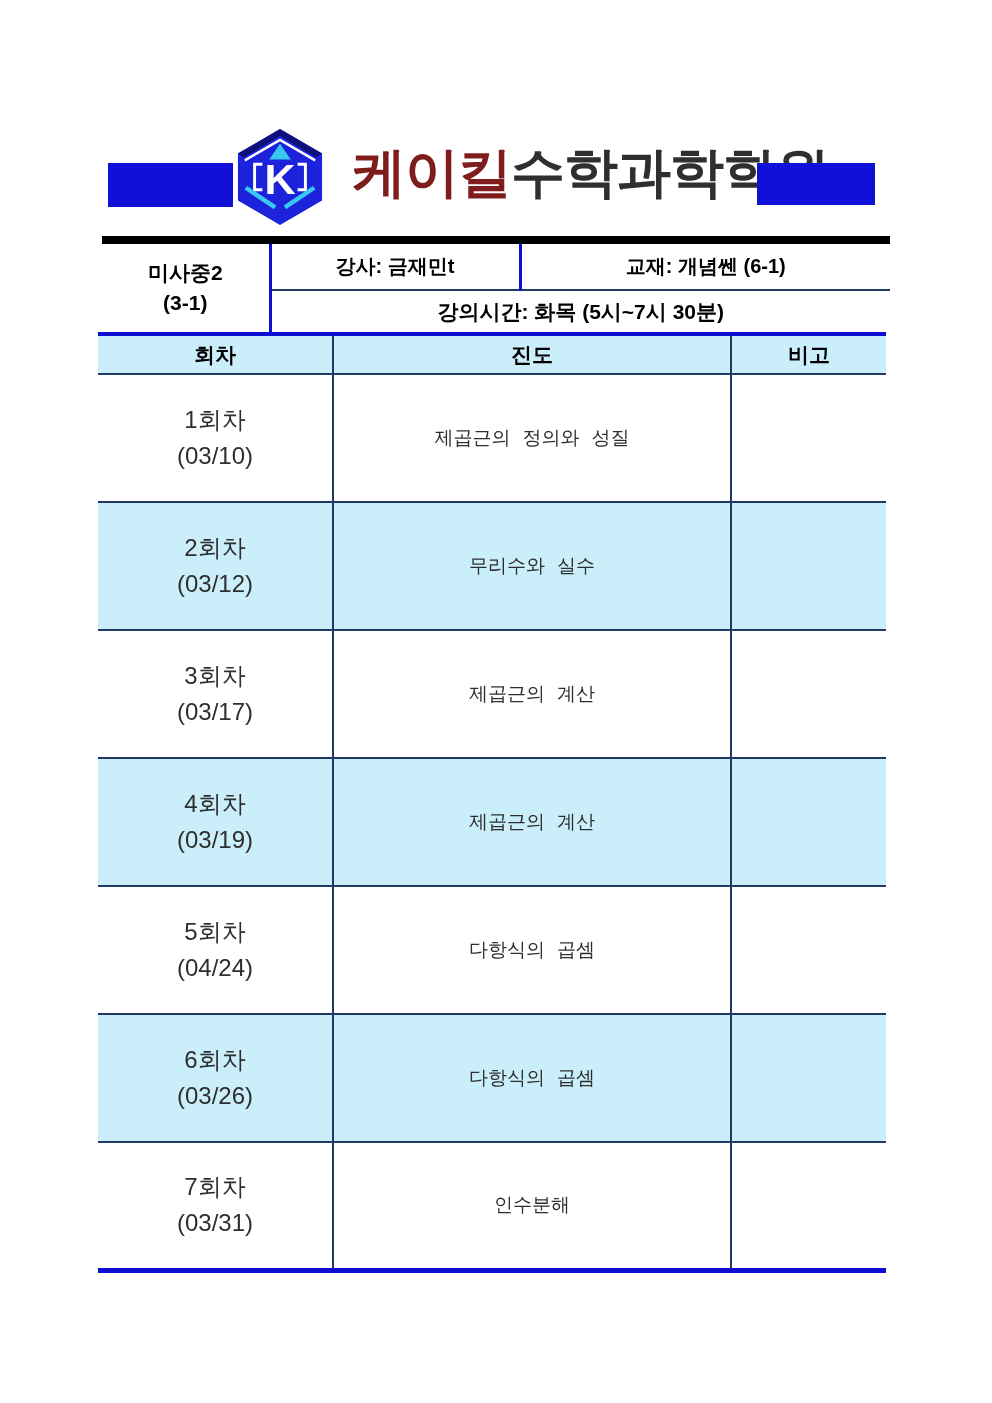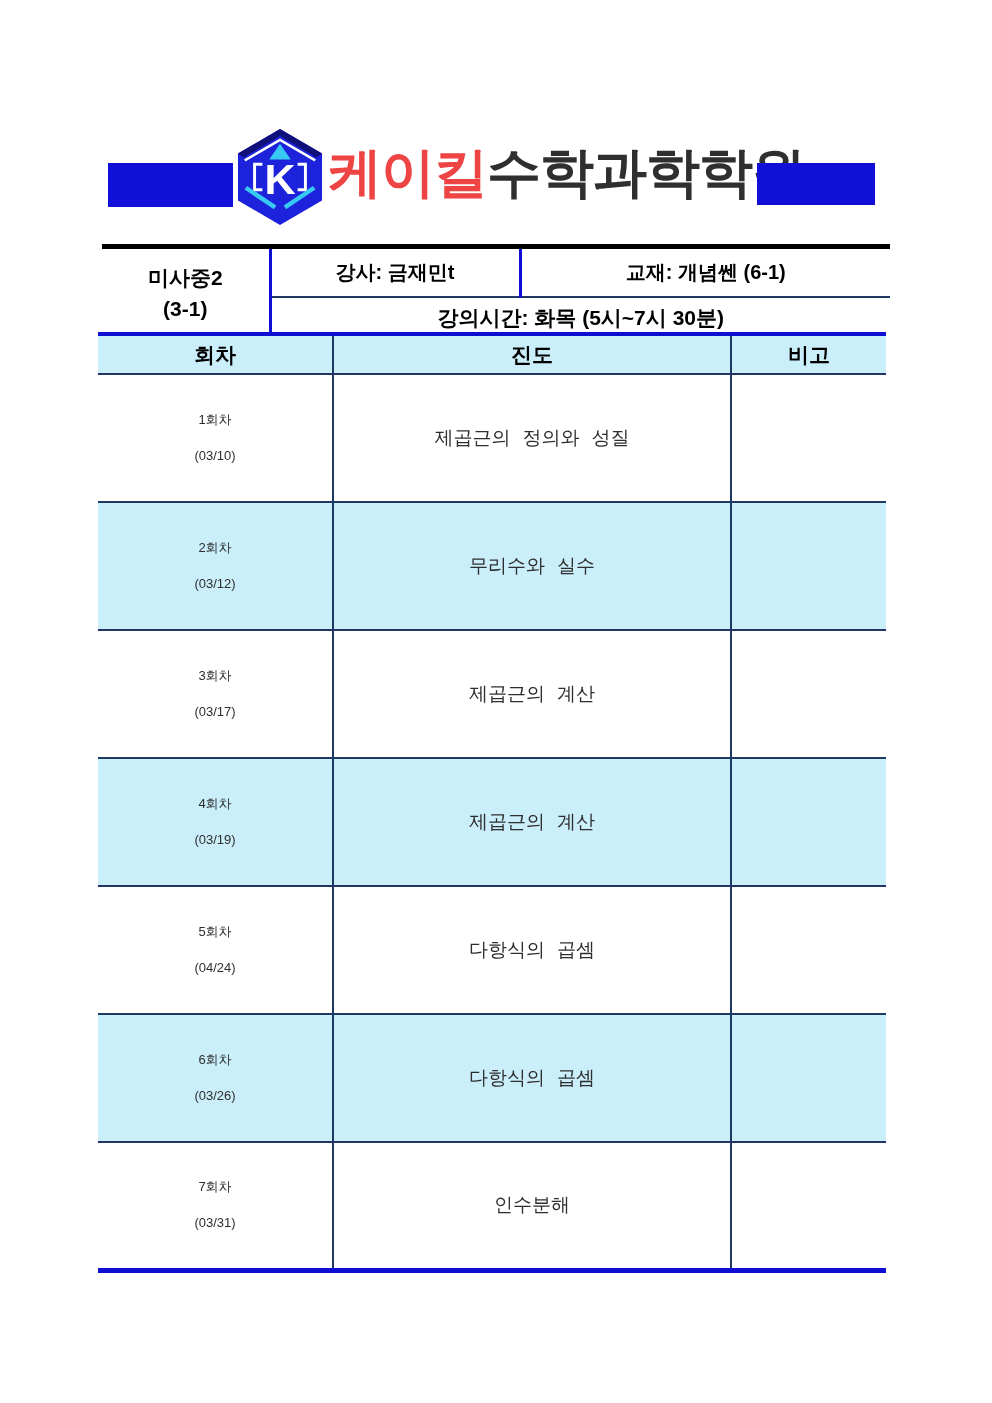--- a/index.html
+++ b/index.html
@@ -21,28 +21,28 @@
   .tagline {
     position: absolute; left: 333px; top: 117px;
     font-size: 16px; font-weight: 700; letter-spacing: 3px; word-spacing: 7px;
     color: #1e1e1e; white-space: nowrap;
   }
   .title {
     position: absolute; left: 328px; top: 139px;
     font-size: 54px; font-weight: 900; letter-spacing: -1px;
     white-space: nowrap; line-height: 1.25;
   }
-  .title-brand { color: #ef4444; }
+  .title-brand { color: #7f1d1d; margin-left: 24px; }
   .title-suffix { color: #2f2f2f; }
 
   
   table { border-collapse: collapse; table-layout: fixed; }
   .info-table {
-    position: absolute; left: 102px; top: 244px; width: 788px;
-    border-top: 5px solid #000000;
+    position: absolute; left: 102px; top: 236px; width: 788px;
+    border-top: 8px solid #000000;
   }
   .info-table td { text-align: center; vertical-align: middle; padding: 0; }
   .class-cell {
     border-right: 3px solid #0d0ed2;
     font-weight: 800; font-size: 21px; color: #000; line-height: 1.45;
   }
   .teacher-cell {
     border-right: 3px solid #0d0ed2; border-bottom: 2px solid #1f3864;
     font-weight: 800; font-size: 20px; color: #000;
   }
@@ -65,21 +65,21 @@
   }
   .schedule-table th:not(:last-child),
   .schedule-table td:not(:last-child) { border-right: 2px solid #1f3864; }
   .schedule-table tr { border-bottom: 2px solid #1f3864; }
   .schedule-table thead tr {
     height: 40px; background: #cbeefb;
   }
   .schedule-table th { font-size: 21px; font-weight: 800; color: #000; }
   .schedule-table tbody tr { height: 128px; background: #ffffff; }
   .schedule-table tbody tr:nth-child(even) { background: #cbeefb; }
-  .session-line { font-size: 13px; color: #2e2e2e; line-height: 36px; }
+  .session-line { font-size: 24px; color: #2e2e2e; line-height: 36px; }
   .topic { font-size: 19px; color: #2e2e2e; word-spacing: 0.35em; }
 </style>
 </head>
 <body>
 
 <div class="page">
 
   <header class="logo-band">
     <div class="bar bar-left"></div>
 

